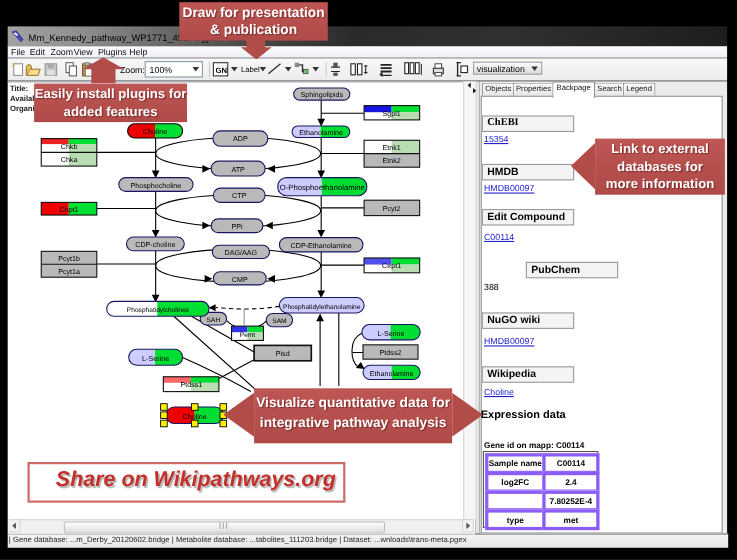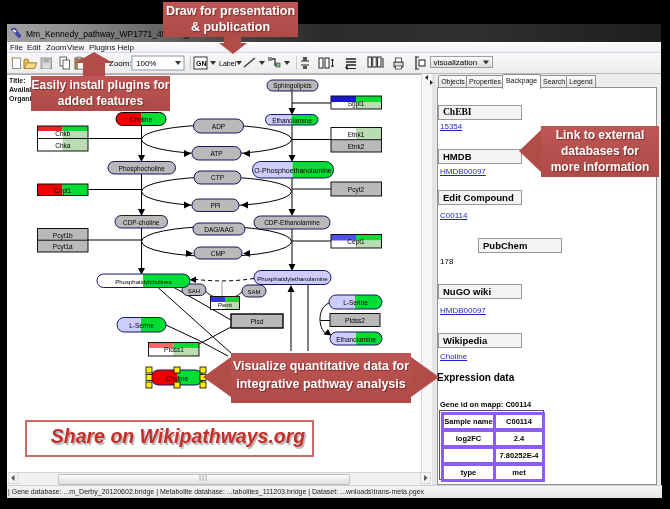--- a/index.html
+++ b/index.html
@@ -445,21 +445,21 @@
 <div class="tab" style="left:566px;width:24px;">Legend</div>
 <div class="abs" id="tabcontent"></div>
 
 <div class="hdrbox" style="left:438px;top:105px;font-family:Liberation Serif, serif;">ChEBI</div>
 <div class="link" style="left:440px;top:122px;">15354</div>
 <div class="hdrbox" style="left:438px;top:149px;">HMDB</div>
 <div class="link" style="left:440px;top:167px;">HMDB00097</div>
 <div class="hdrbox" style="left:438px;top:190px;">Edit Compound</div>
 <div class="link" style="left:440px;top:211px;">C00114</div>
 <div class="hdrbox" style="left:438px;top:238px;margin-left:40px;">PubChem</div>
-<div class="abs" style="left:440px;top:257px;font-size:8px;color:#000;">178</div>
+<div class="abs" style="left:440px;top:257px;font-size:8px;color:#000;">388</div>
 <div class="hdrbox" style="left:438px;top:284px;">NuGO wiki</div>
 <div class="link" style="left:440px;top:306px;">HMDB00097</div>
 <div class="hdrbox" style="left:438px;top:333px;">Wikipedia</div>
 <div class="link" style="left:440px;top:352px;">Choline</div>
 <div class="abs" style="left:437px;top:372px;font-size:10px;font-weight:bold;color:#000;">Expression data</div>
 <div class="abs" style="left:440px;top:400px;font-size:7.5px;font-weight:bold;color:#000;">Gene id on mapp: C00114</div>
 
 <div class="abs" id="exptable" style="left:439px;top:410px;width:103px;height:68px;border:1px solid #555;background:#fff;"></div>
 <style>
 .tcell{position:absolute;border:3px solid #8b5cf6;font-size:7.5px;font-weight:bold;color:#000;

